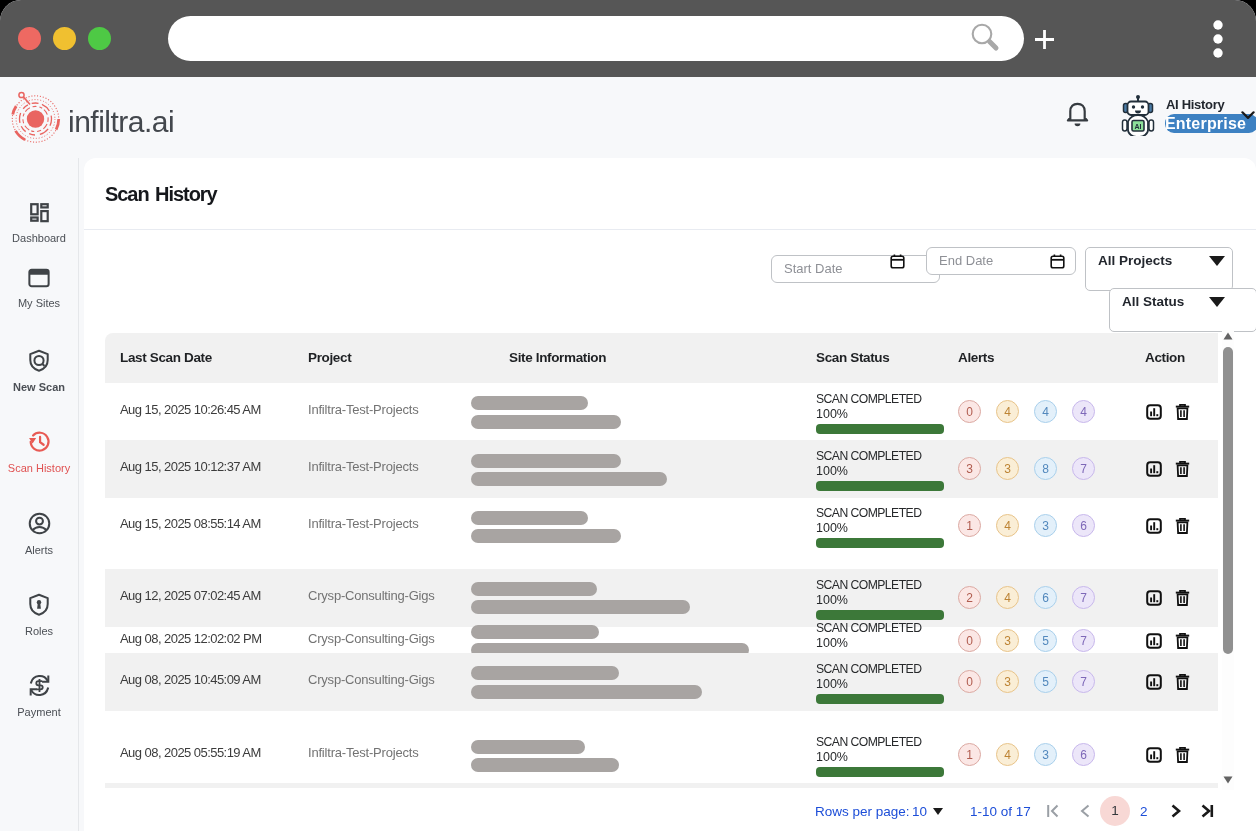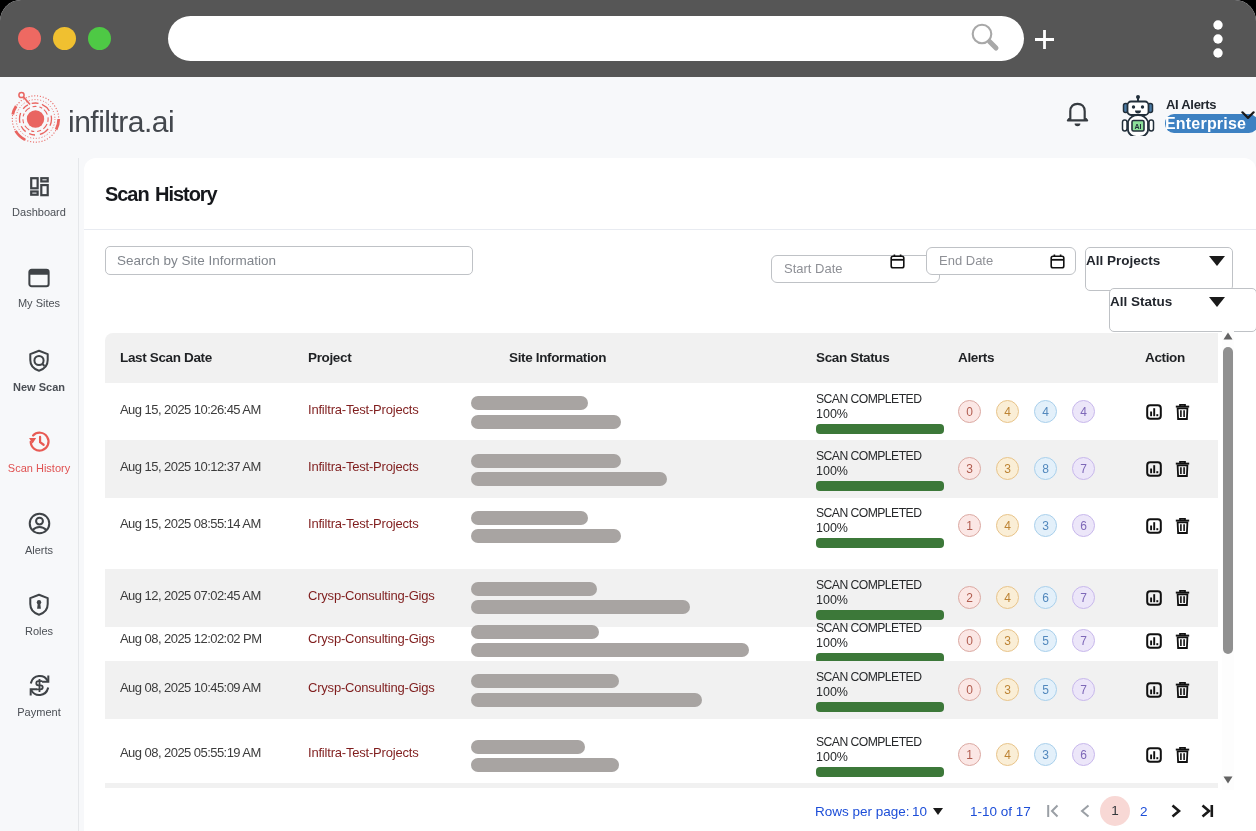--- a/index.html
+++ b/index.html
@@ -19,30 +19,30 @@
   .sidebar { position:absolute; left:0; top:158px; width:79px; bottom:0; background:#f7f8fa; border-right:1px solid #e5e7ea; }
   .sbitem { position:absolute; left:0; width:78px; text-align:center; color:#4b4f55; }
   .sbitem .lbl { font-size:11px; display:block; margin-top:5px; }
   .sbitem.active { color:#e05252; }
   
   .panel { position:absolute; left:84px; top:158px; width:1172px; height:673px; background:#fff; border-radius:12px 12px 0 0; }
   .ptitle { position:absolute; left:21px; top:25px; font-size:20px; font-weight:bold; color:#16181c; letter-spacing:-1.05px; word-spacing:2px; }
   .pdivider { position:absolute; left:0; top:71px; width:1172px; height:1px; background:#e8ebf1; }
   .searchinput { position:absolute; left:21px; top:88px; width:368px; height:29px; border:1px solid #bfc2c6; border-radius:5px; font-size:13.5px; color:#80858c; line-height:27px; padding-left:11px; background:#fff; }
   .finput { position:absolute; height:28px; border:1px solid #bfc2c6; border-radius:6px; background:#fff; font-size:13px; color:#8e9096; line-height:26px; padding-left:12px; }
-  .fselect { position:absolute; height:44px; border:1px solid #bfc2c6; border-radius:5px; background:#fff; font-size:13.5px; color:#23272e; font-weight:bold; line-height:26px; }
+  .fselect { position:absolute; height:44px; border:1px solid #bfc2c6; border-radius:5px; background:#fff; font-size:13.5px; color:#23272e; font-weight:bold; line-height:26px; padding-left:12px; }
   .caret { position:absolute; width:0; height:0; border-left:6px solid transparent; border-right:6px solid transparent; border-top:8px solid #1a1a1a; }
   
   .tablewrap { position:absolute; left:21px; top:175px; width:1113px; height:455px; overflow:hidden; }
   .thead { position:absolute; left:0; top:0; width:1148px; height:50px; background:#f1f1f1; border-radius:8px 8px 0 0; }
   .th { position:absolute; top:17px; font-size:13.5px; font-weight:bold; color:#1f2124; letter-spacing:-0.35px; }
   .row { position:absolute; left:0; width:1113px; height:58px; }
   .row.alt { background:#f1f1f1; }
   .cdate { position:absolute; left:15px; top:19px; font-size:13px; color:#3c3c3c; letter-spacing:-0.55px; }
-  .cproj { position:absolute; left:203px; top:19px; font-size:13px; color:#7f1d1d; letter-spacing:-0.2px;text-align:center; }
+  .cproj { position:absolute; left:203px; top:19px; font-size:13px; color:#737373; letter-spacing:-0.2px;text-align:center; }
   .bar { position:absolute; left:366px; height:14px; border-radius:7px; background:#a8a4a2; }
   .cstatus { position:absolute; left:711px; top:9px; font-size:12.2px; color:#27292b; letter-spacing:-0.55px; }
   .cpct { position:absolute; left:711px; top:24px; font-size:12.5px; color:#27292b; }
   .pbar { position:absolute; left:711px; top:41px; width:128px; height:10px; background:#3c7839; border-radius:4px; }
   .chip { position:absolute; width:23px; height:23px; border-radius:50%; font-size:12px; text-align:center; line-height:22px; top:17px; }
   .chip.c1 { left:853px; background:#fbe7e5; border:1px solid #dba9a2; color:#b05c4f; }
   .chip.c2 { left:891px; background:#faeed6; border:1px solid #e8c48a; color:#bd8434; }
   .chip.c3 { left:929px; background:#e3f0fa; border:1px solid #a9d0ec; color:#5288bd; }
   .chip.c4 { left:967px; background:#ece6f9; border:1px solid #c8b8ec; color:#7e68b8; }
   .acticon { position:absolute; top:21px; }
@@ -106,29 +106,29 @@
       <circle cx="12.5" cy="13" r="1.7" fill="#23303b"></circle>
       <circle cx="21.5" cy="13" r="1.7" fill="#23303b"></circle>
       <path d="M14 16.5 A3 3 0 0 0 20 16.5 Z" fill="#23303b"></path>
       <rect x="14" y="21" width="6" height="3.5" fill="#8fb3cf" stroke="#23303b" stroke-width="1.2"></rect>
       <rect x="1.5" y="26" width="4.5" height="11" rx="2.2" fill="#fff" stroke="#23303b" stroke-width="1.5"></rect>
       <rect x="28" y="26" width="4.5" height="11" rx="2.2" fill="#fff" stroke="#23303b" stroke-width="1.5"></rect>
       <path d="M7 27.5 A 11 11 0 0 1 27 27.5 L27 36 A 10 7 0 0 1 7 36 Z" fill="#fff" stroke="#23303b" stroke-width="1.8"></path>
       <rect x="11" y="26.5" width="12" height="10.5" rx="1.5" fill="#8de09a" stroke="#23303b" stroke-width="1.6"></rect>
       <text x="17" y="34.5" font-size="7" font-weight="bold" fill="#23303b" text-anchor="middle" font-family="Liberation Sans">AI</text>
     </svg>
-    <span class="aitester">AI Alerts</span>
+    <span class="aitester">AI History</span>
     <div class="badge">Enterprise</div>
     <svg class="abs" style="left:1241px; top:34px;" width="14" height="9" viewBox="0 0 14 9">
       <path d="M1.4 1.3 L7 6.9 L12.6 1.3" fill="none" stroke="#1a1a1a" stroke-width="2.2" stroke-linecap="round" stroke-linejoin="round"></path>
     </svg>
   </div>
 
   <div class="sidebar"></div>
-  <div class="sbitem" style="top:175px;">
+  <div class="sbitem" style="top:201px;">
     <svg width="22" height="22" viewBox="0 0 24 24">
         <g fill="none" stroke="#3f4347" stroke-width="2.4">
       <rect x="3.5" y="3.5" width="7" height="11"></rect>
           <rect x="3.5" y="18" width="7" height="3.5"></rect>
       <rect x="14.5" y="3.5" width="7" height="3.5"></rect>
           <rect x="14.5" y="11" width="7" height="11"></rect>
     </g>
       </svg>
     <span class="lbl">Dashboard</span>
   </div>
@@ -190,21 +190,20 @@
       <path d="M2.8 21.5 V16 H8.3" stroke-linecap="square"></path>
       <path d="M12 5.2 V18.8 M14.8 7.5 H10.8 A2.1 2.1 0 0 0 10.8 11.8 H13.2 A2.1 2.1 0 0 1 13.2 16.1 H9" stroke-width="1.9"></path>
     </g>
       </svg>
     <span class="lbl">Payment</span>
   </div>
 
   <div class="panel">
     <div class="ptitle">Scan History</div>
     <div class="pdivider"></div>
-    <div class="searchinput">Search by Site Information</div>
     <div class="finput" style="left:687px; top:97px; width:169px;">Start Date</div>
     <div class="finput" style="left:842px; top:89px; width:150px;">End Date</div>
     <div class="fselect" style="left:1001px; top:89px; width:148px;">All Projects</div>
     <div class="fselect" style="left:1001px; top:130px; width:148px;margin-left:24px;">All Status</div>
     <svg class="abs" style="left:806px; top:96px;" width="15" height="15" viewBox="0 0 15 15">
         <g fill="none" stroke="#111" stroke-width="1.6">
       <rect x="1.2" y="2.3" width="12.6" height="11.5" rx="1.8"></rect>
           <path d="M1.2 5.8 H13.8" stroke-width="1.8"></path>
           <path d="M4.4 0.4 V3 M10.6 0.4 V3"></path>
     </g>
@@ -352,21 +351,21 @@
             <line x1="11.3" y1="12.2" x2="11.3" y2="10.2" stroke="#111" stroke-width="1.9"></line>
           </svg>
           <svg class="acticon" style="left:1070px;" width="15" height="16" viewBox="0 0 15 16">
             <path d="M0.8 2.6 H14.2" stroke="#111" stroke-width="1.9" fill="none"></path>
             <path d="M5 2.2 V0.9 H10 V2.2" stroke="#111" stroke-width="1.7" fill="none"></path>
             <path d="M2.6 4.3 H12.4 L11.9 15 H3.1 Z" fill="none" stroke="#111" stroke-width="1.8"></path>
             <line x1="5.9" y1="6.3" x2="5.9" y2="12.9" stroke="#111" stroke-width="1.6"></line>
             <line x1="9.1" y1="6.3" x2="9.1" y2="12.9" stroke="#111" stroke-width="1.6"></line>
           </svg>
         </div>
-      <div class="row alt" style="top:328px;padding-left:12px;">
+      <div class="row alt" style="top:320px;padding-left:12px;">
           <div class="cdate">Aug 08, 2025 10:45:09 AM</div>
           <div class="cproj">Crysp-Consulting-Gigs</div>
           <div class="bar" style="top:13.4px; width:148px;"></div>
           <div class="bar" style="top:31.5px; width:231px;"></div>
           <div class="cstatus">SCAN COMPLETED</div>
           <div class="cpct">100%</div>
           <div class="pbar"></div>
           <div class="chip c1">0</div>
           <div class="chip c2">3</div>
           <div class="chip c3">5</div>

